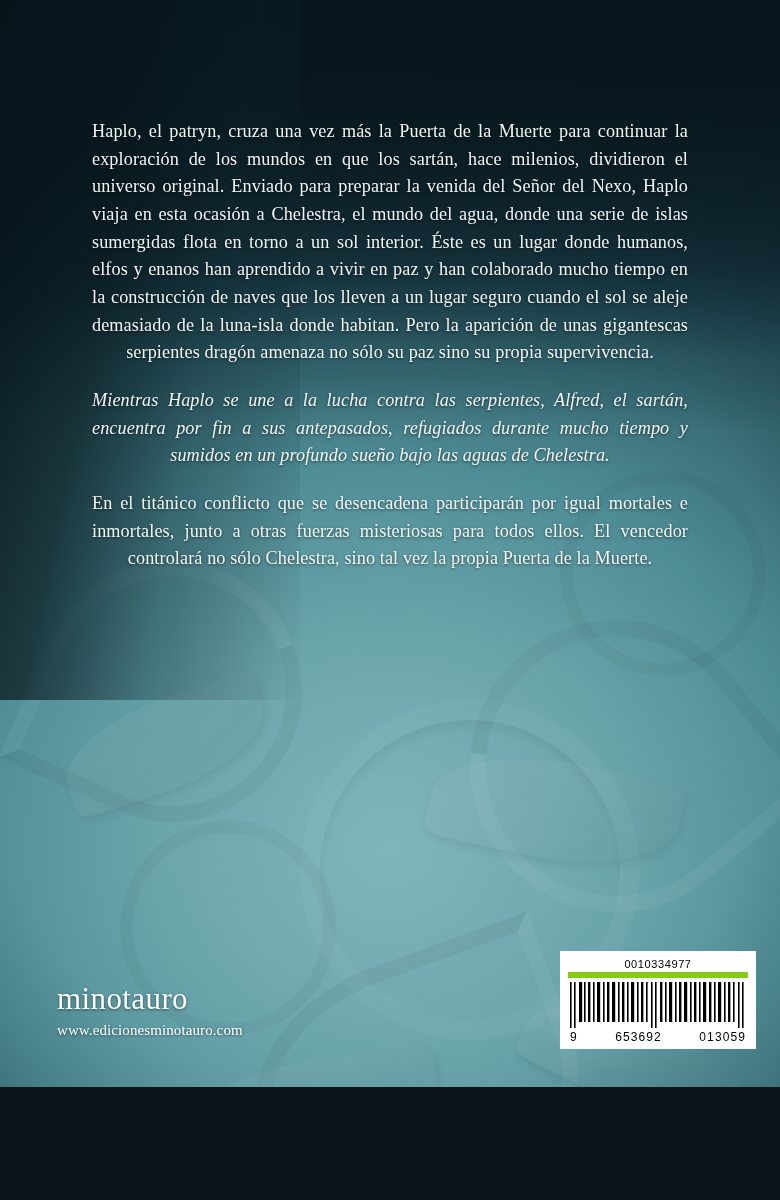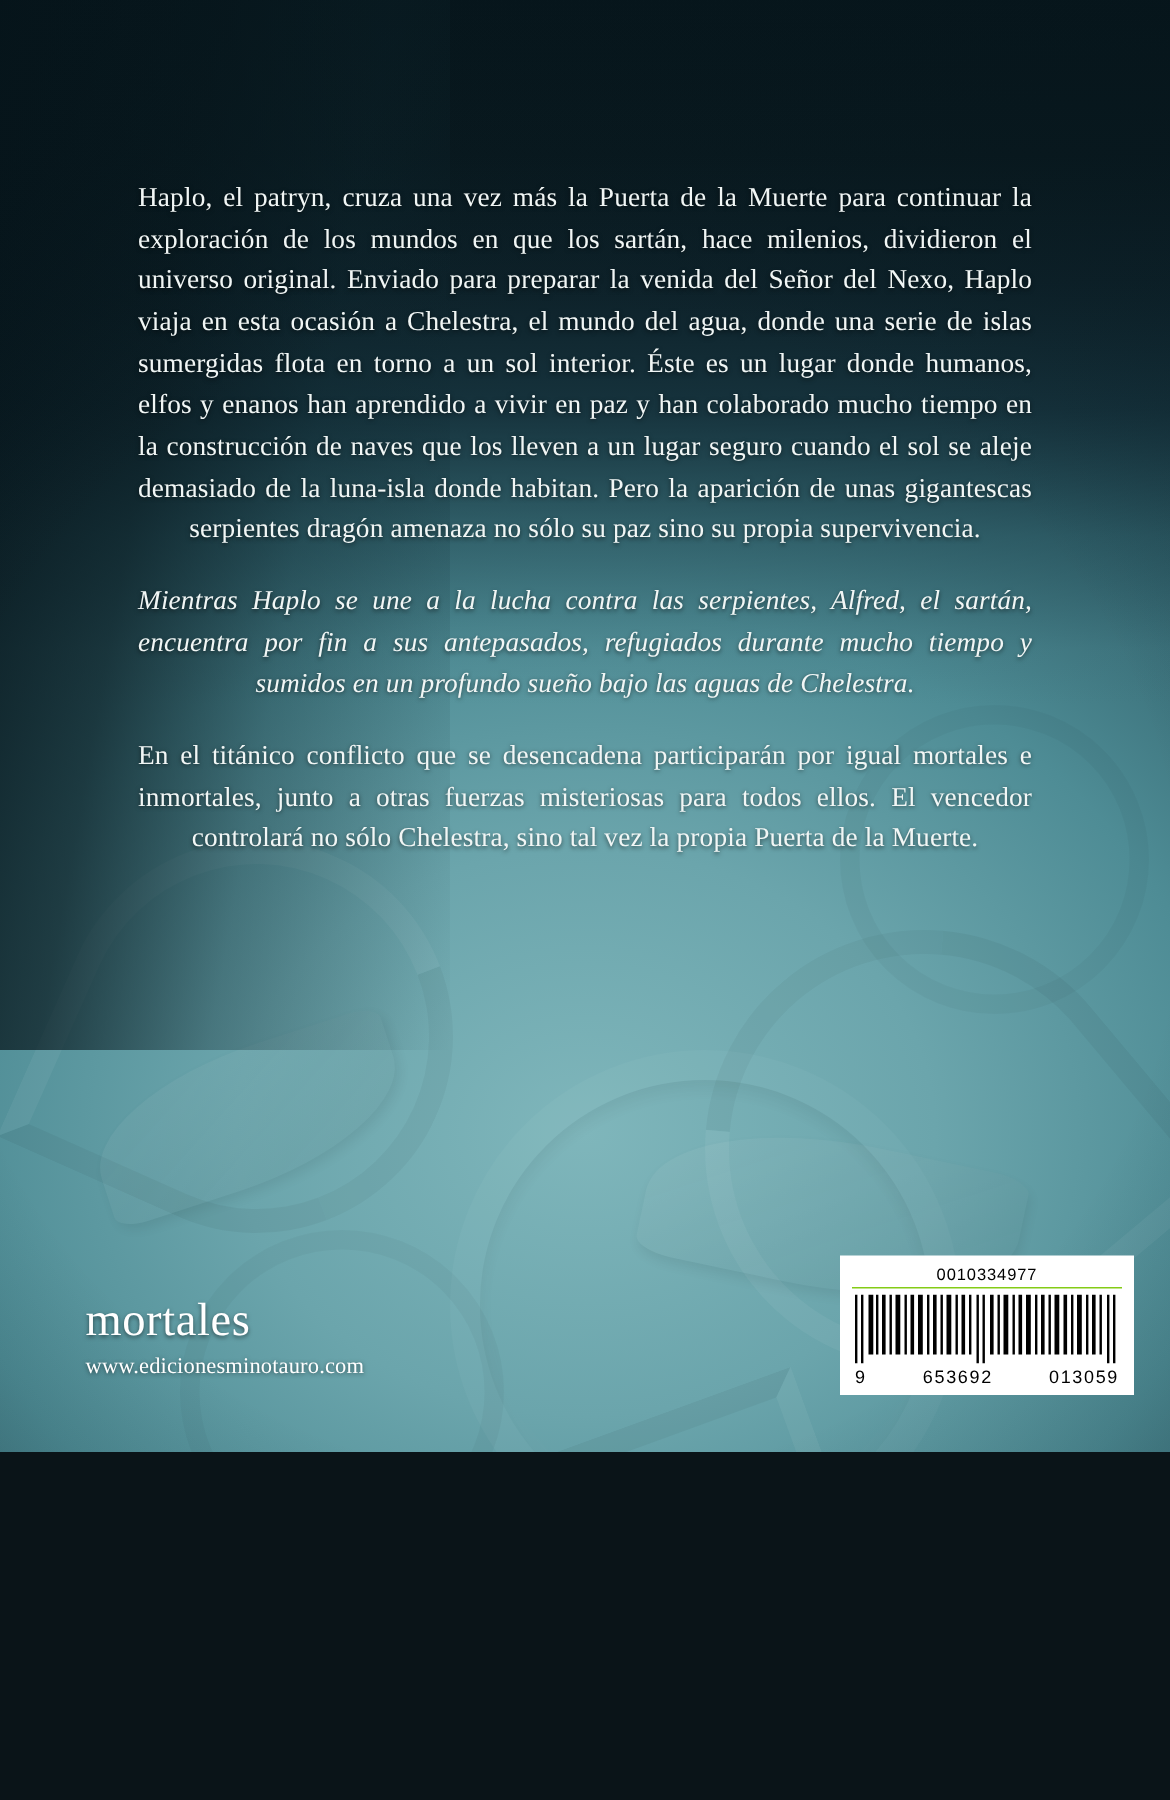--- a/index.html
+++ b/index.html
@@ -10,21 +10,21 @@
   body {
     width: 780px;
     height: 1200px;
     overflow: hidden;
     font-family: "Liberation Serif", serif;
   }
 
   .cover {
     position: relative;
     width: 780px;
-    height: 968px;
+    height: 1087px;
     overflow: hidden;
     background: #17282c;
   }
 
   
   .bg-base {
     position: absolute;
     inset: 0;
     background:
       radial-gradient(115% 75% at 50% 78%, #7fb6bb 0%, #6ba5ac 26%, #4e8c95 48%, #33656f 68%, #1d3f49 86%, #122a33 100%);
@@ -141,21 +141,21 @@
     padding: 6px 8px 5px 8px;
     box-sizing: border-box;
     font-family: "Liberation Sans", sans-serif;
     color: #000;
   }
   .barcode-top {
     text-align: center;
     font-size: 11px;
     letter-spacing: 0.6px;
     padding: 1px 0 2px 0;
-    border-bottom: 1px solid #84cc16;
+    border-bottom: 6px solid #84cc16;
     margin-bottom: 4px;
   }
   .bars {
     height: 46px;
     display: block;
     width: 100%;
   }
   .barcode-digits {
     display: flex;
     justify-content: space-between;
@@ -186,21 +186,21 @@
   <div class="bg-dark-left"></div>
   <div class="bg-vignette"></div>
 
   <div class="blurb">
     <p class="p1">Haplo, el patryn, cruza una vez más la Puerta de la Muerte para continuar la exploración de los mundos en que los sartán, hace milenios, dividieron el universo original. Enviado para preparar la venida del Señor del Nexo, Haplo viaja en esta ocasión a Chelestra, el mundo del agua, donde una serie de islas sumergidas flota en torno a un sol interior. Éste es un lugar donde humanos, elfos y enanos han aprendido a vivir en paz y han colaborado mucho tiempo en la construcción de naves que los lleven a un lugar seguro cuando el sol se aleje demasiado de la luna-isla donde habitan. Pero la aparición de unas gigantescas serpientes dragón amenaza no sólo su paz sino su propia supervivencia.</p>
     <p class="p2">Mientras Haplo se une a la lucha contra las serpientes, Alfred, el sartán, encuentra por fin a sus antepasados, refugiados durante mucho tiempo y sumidos en un profundo sueño bajo las aguas de Chelestra.</p>
     <p class="p3">En el titánico conflicto que se desencadena participarán por igual mortales e inmortales, junto a otras fuerzas misteriosas para todos ellos. El vencedor controlará no sólo Chelestra, sino tal vez la propia Puerta de la Muerte.</p>
   </div>
 
   <div class="publisher">
-    <div class="name">mortales</div>
+    <div class="name">minotauro</div>
     <div class="url">www.edicionesminotauro.com</div>
   </div>
 
   <div class="barcode-box">
     <div class="barcode-top">0010334977</div>
     <svg class="bars" viewBox="0 0 180 46" preserveAspectRatio="none">
       <g fill="#000">
         <rect x="2" y="0" width="1.6" height="46"></rect>
         <rect x="6" y="0" width="1.6" height="46"></rect>
         <rect x="11" y="0" width="3.2" height="40"></rect>

